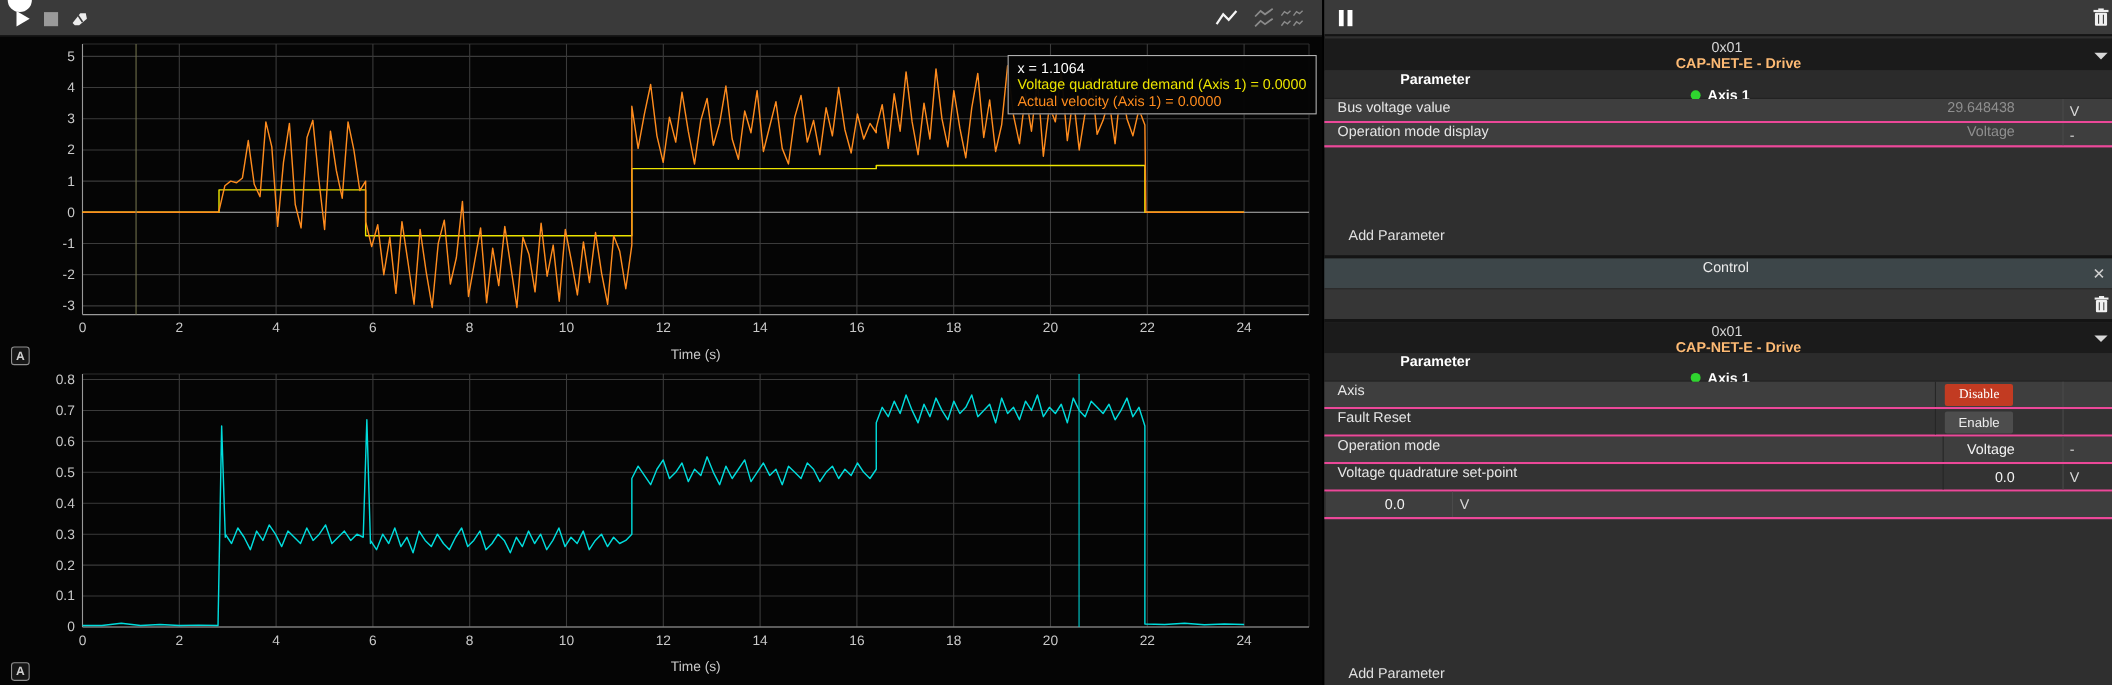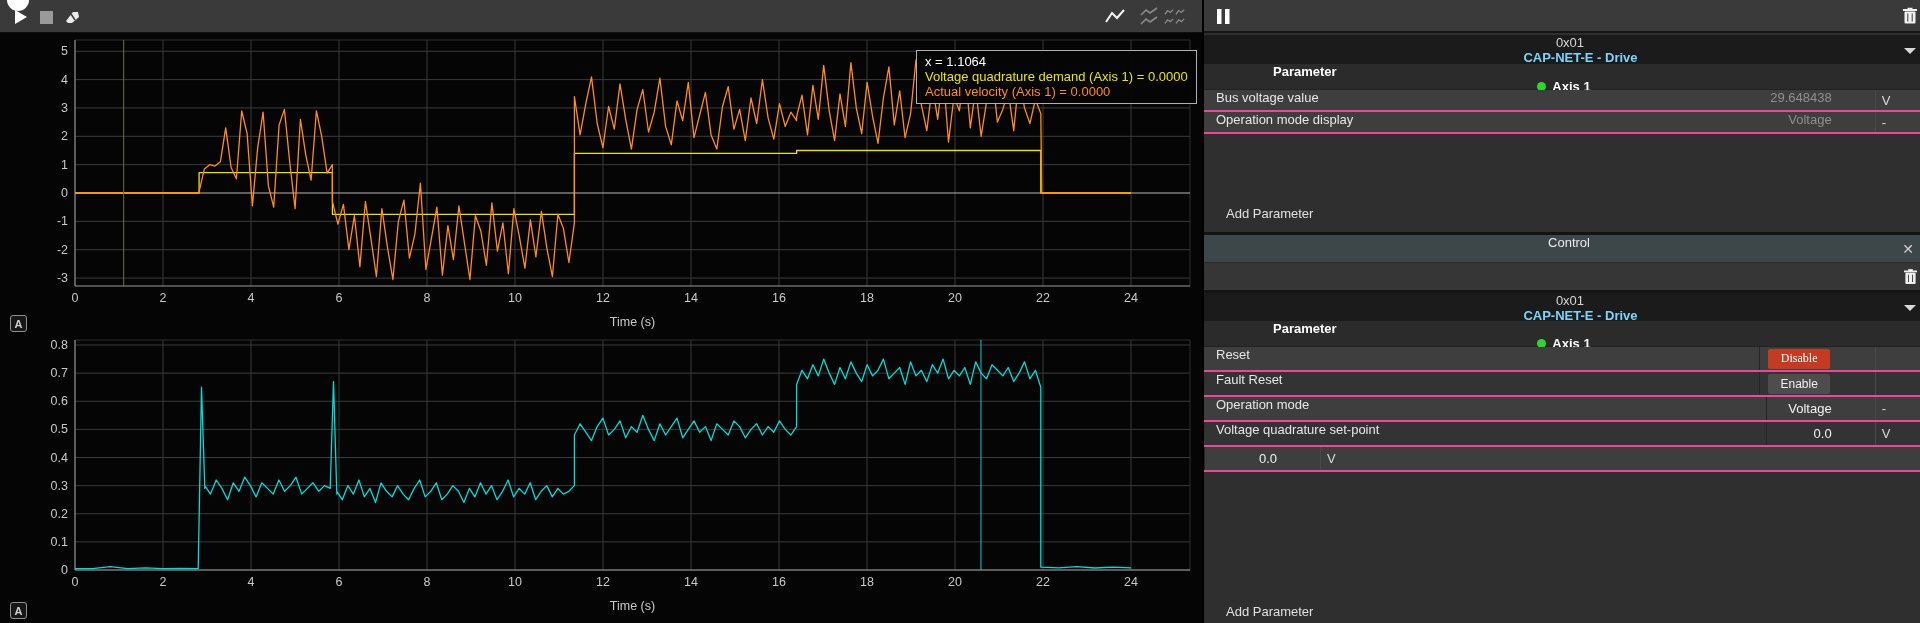--- a/index.html
+++ b/index.html
@@ -17,21 +17,21 @@
            padding:3px 8px 4px 8px;font-size:13px;line-height:15px;white-space:nowrap;}
   .tooltip .tt-title{color:#fff;}
   .abtn{position:absolute;z-index:6;width:17px;height:17px;border:1px solid #909090;border-radius:3px;
         background:#161616;color:#cfcfcf;font-size:11px;font-weight:bold;display:flex;align-items:center;justify-content:center;cursor:pointer;}
 
   
   .right-panel{position:absolute;left:1204px;top:0;width:716px;height:623px;background:#2f2f2f;}
   .band{position:absolute;left:0;width:720px;flex-direction:column;}
   .rp-toolbar{top:0;height:33px;background:#3a3a3a;border-bottom:2px solid #141414;}
   .panel-header{background:#1b1b1b;display:flex;align-items:center;padding-left:12px;font-size:13px;color:#d6d6d6;}
-  .panel-header b{color:#7dd3fc;margin-left:21px;}
+  .panel-header b{color:#fdba74;margin-left:21px;}
   .caret{position:absolute;right:8px;top:50%;margin-top:-2px;width:0;height:0;
          border-left:6px solid transparent;border-right:6px solid transparent;border-top:6px solid #d8d8d8;cursor:pointer;}
   .thead{background:#2b2b2b;display:flex;align-items:center;font-size:13px;font-weight:bold;color:#fff;border-bottom:1px solid #222;}
   .col-param{width:582px;}
   .col-axis{width:80px;text-align:center;display:flex;align-items:center;justify-content:center;gap:6px;}
   .col-units{width:54px;text-align:center;}
   .dot{width:9px;height:9px;border-radius:50%;display:inline-block;}
   .prow{display:flex;font-size:13px;border-bottom:2px solid #ec4899;gap:36px;}
   .prow .pname{width:582px;padding-left:12px;color:#e6e6e6;}
   .prow .pval{width:80px;text-align:right;padding-right:7px;}
@@ -286,21 +286,21 @@
     <div class="band thead" style="top:321px;height:26px">
       <div class="col-param">Parameter</div>
       <div class="col-axis">
         <span class="dot" id="dot1" style="background: rgb(47, 213, 47);"></span>
         <span>Axis 1</span>
       </div>
       <div class="col-units">Units</div>
     </div>
     <div class="band t2" id="table2" style="top:347px">
         <div class="prow" style="height: 25px; background: rgb(62, 62, 62);">
-          <span class="pname">Reset</span>
+          <span class="pname">Axis</span>
           <div class="pval">
             <button class="rowbtn btn-danger">Disable</button>
           </div>
           <div class="punit"></div>
         </div>
         <div class="prow" style="height: 25px; background: rgb(51, 51, 51);">
           <span class="pname">Fault Reset</span>
           <div class="pval">
             <button class="rowbtn btn-default">Enable</button>
           </div>

